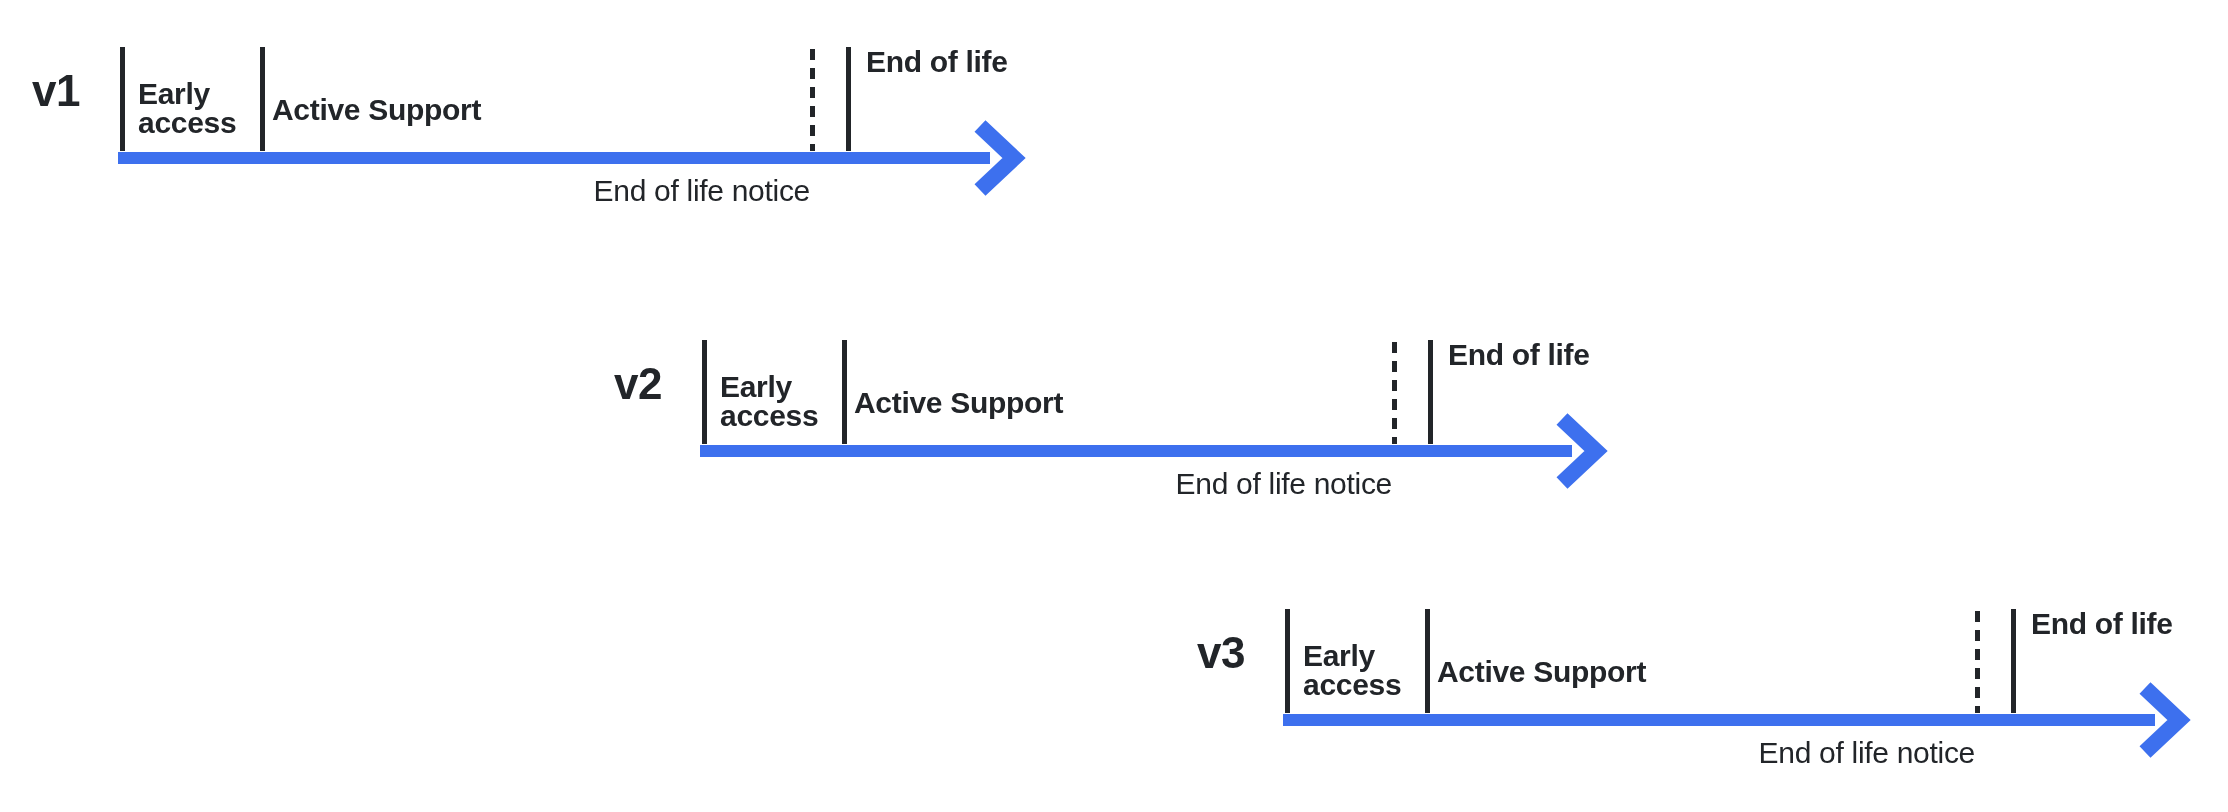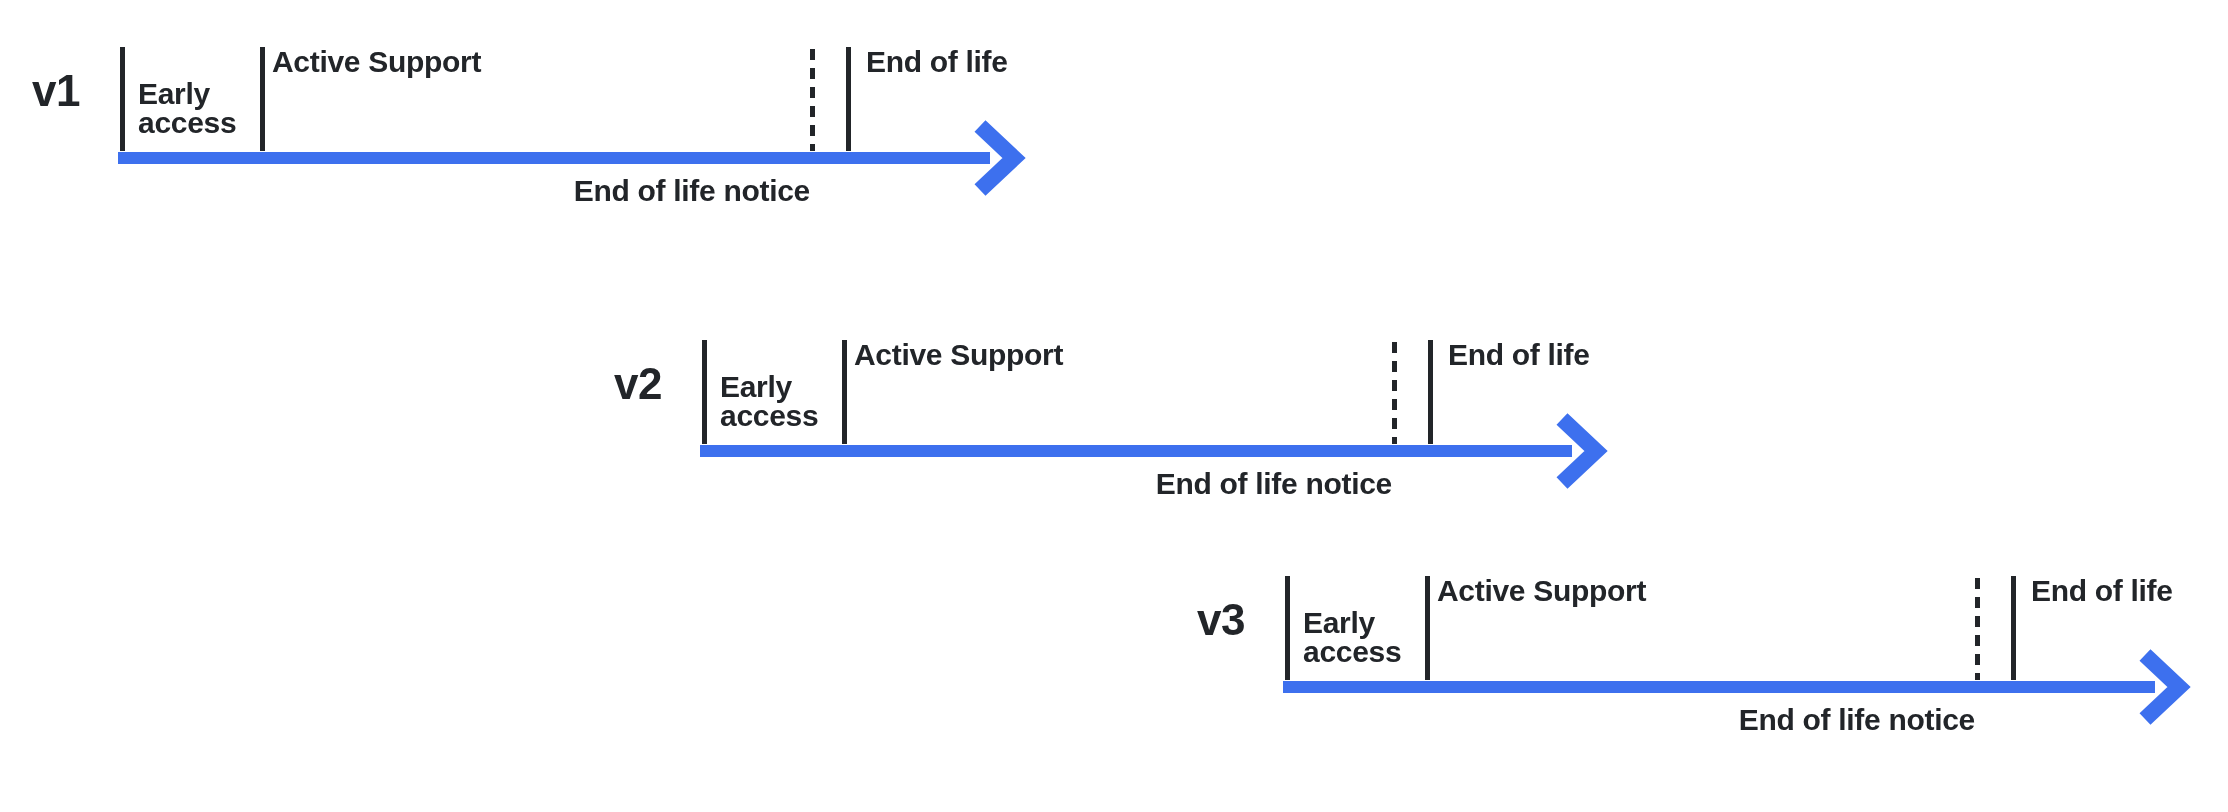--- a/index.html
+++ b/index.html
@@ -19,21 +19,21 @@
     color: var(--ink);
     border-radius: 10px;
   }
   .timeline {
     position: absolute;
     width: 940px;
     height: 180px;
   }
   .timeline.t1 { left: 120px; top: 47px; }
   .timeline.t2 { left: 702px; top: 340px; }
-  .timeline.t3 { left: 1285px; top: 576px; }
+  .timeline.t3 { left: 1285px; top: 609px; }
 
   .vlabel {
     position: absolute;
     left: -150px;
     top: 22px;
     width: 110px;
     text-align: right;
     font-size: 44px;
     font-weight: 700;
     letter-spacing: -0.5px;
@@ -49,30 +49,30 @@
     line-height: 29px;
     color: var(--ink);
     white-space: nowrap;
   }
   .phase-label.early {
     left: 18px;
     width: 112px;
     white-space: normal;
     margin-top: 32px;
   }
-  .phase-label.active { left: 152px; }
+  .phase-label.active { left: 152px; margin-top: 48px; }
   .phase-label.eol    { left: 746px; }
   .notice {
     position: absolute;
     left: 230px;
     top: 129px;
     width: 460px;
     text-align: right;
     font-size: 30px;
-    font-weight: 700;
+    font-weight: 400;
     letter-spacing: -0.3px;
     line-height: 30px;
     color: var(--ink);
     white-space: nowrap;
   }
   svg.tl-svg {
     position: absolute;
     left: -5px;
     top: 0;
     width: 920px;

